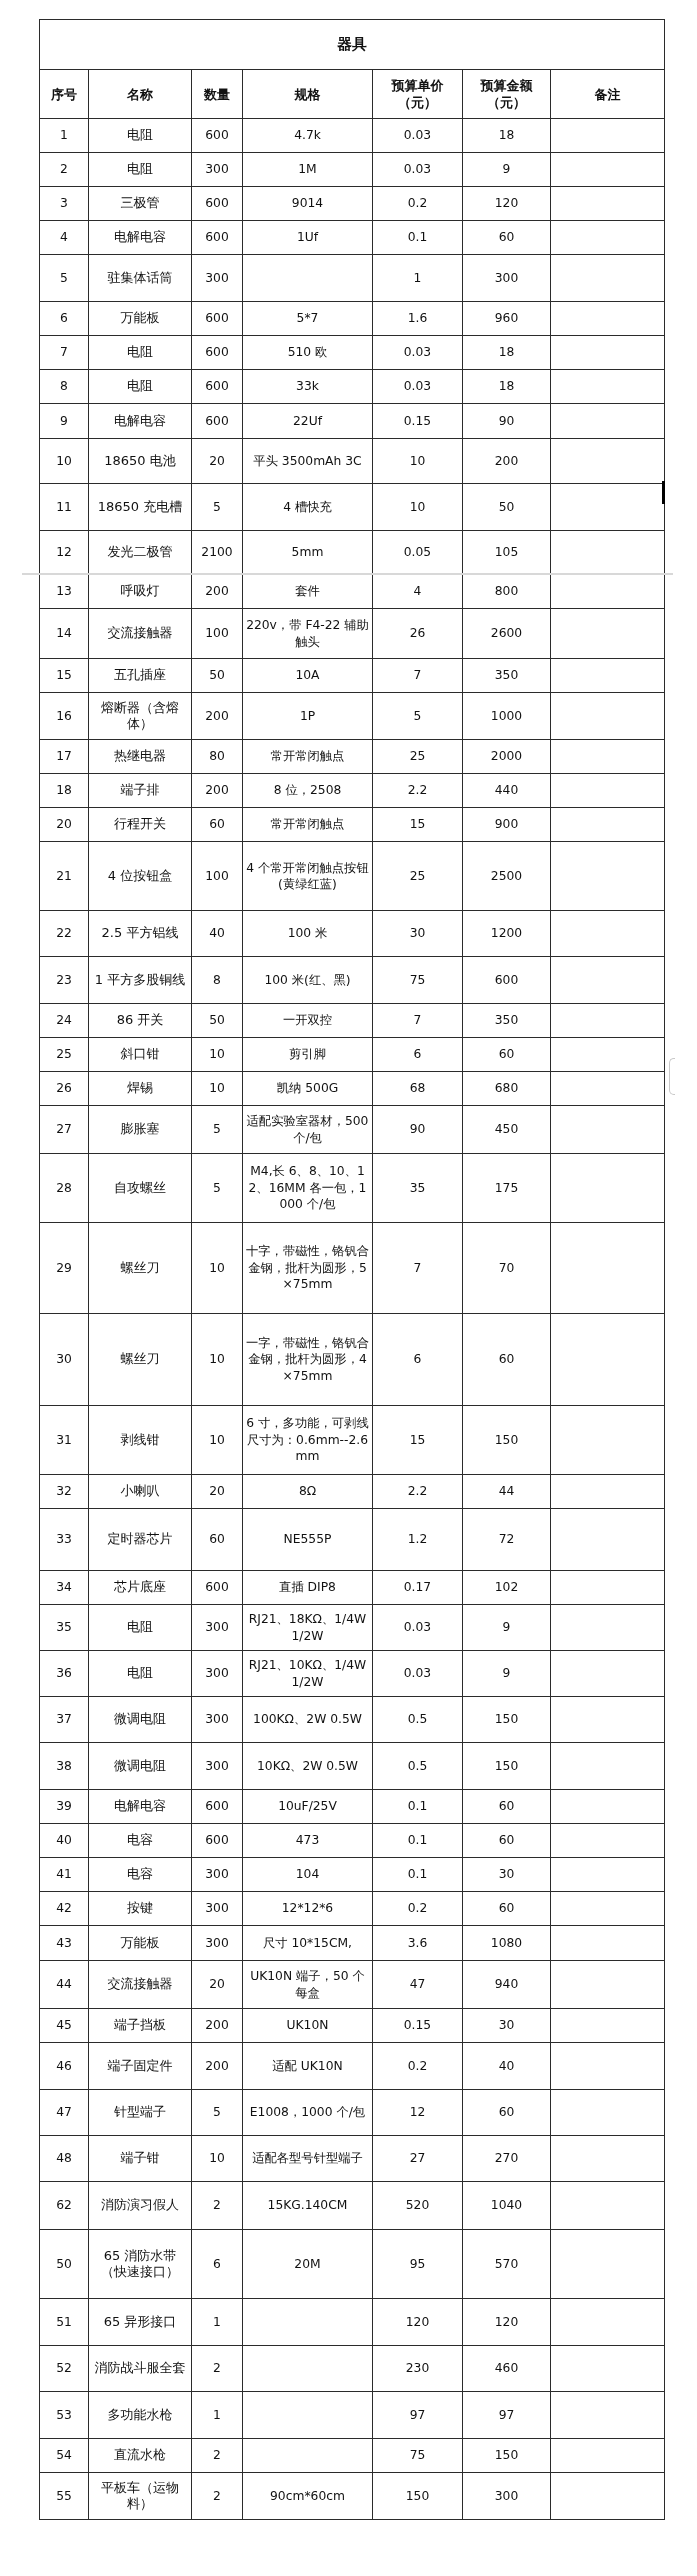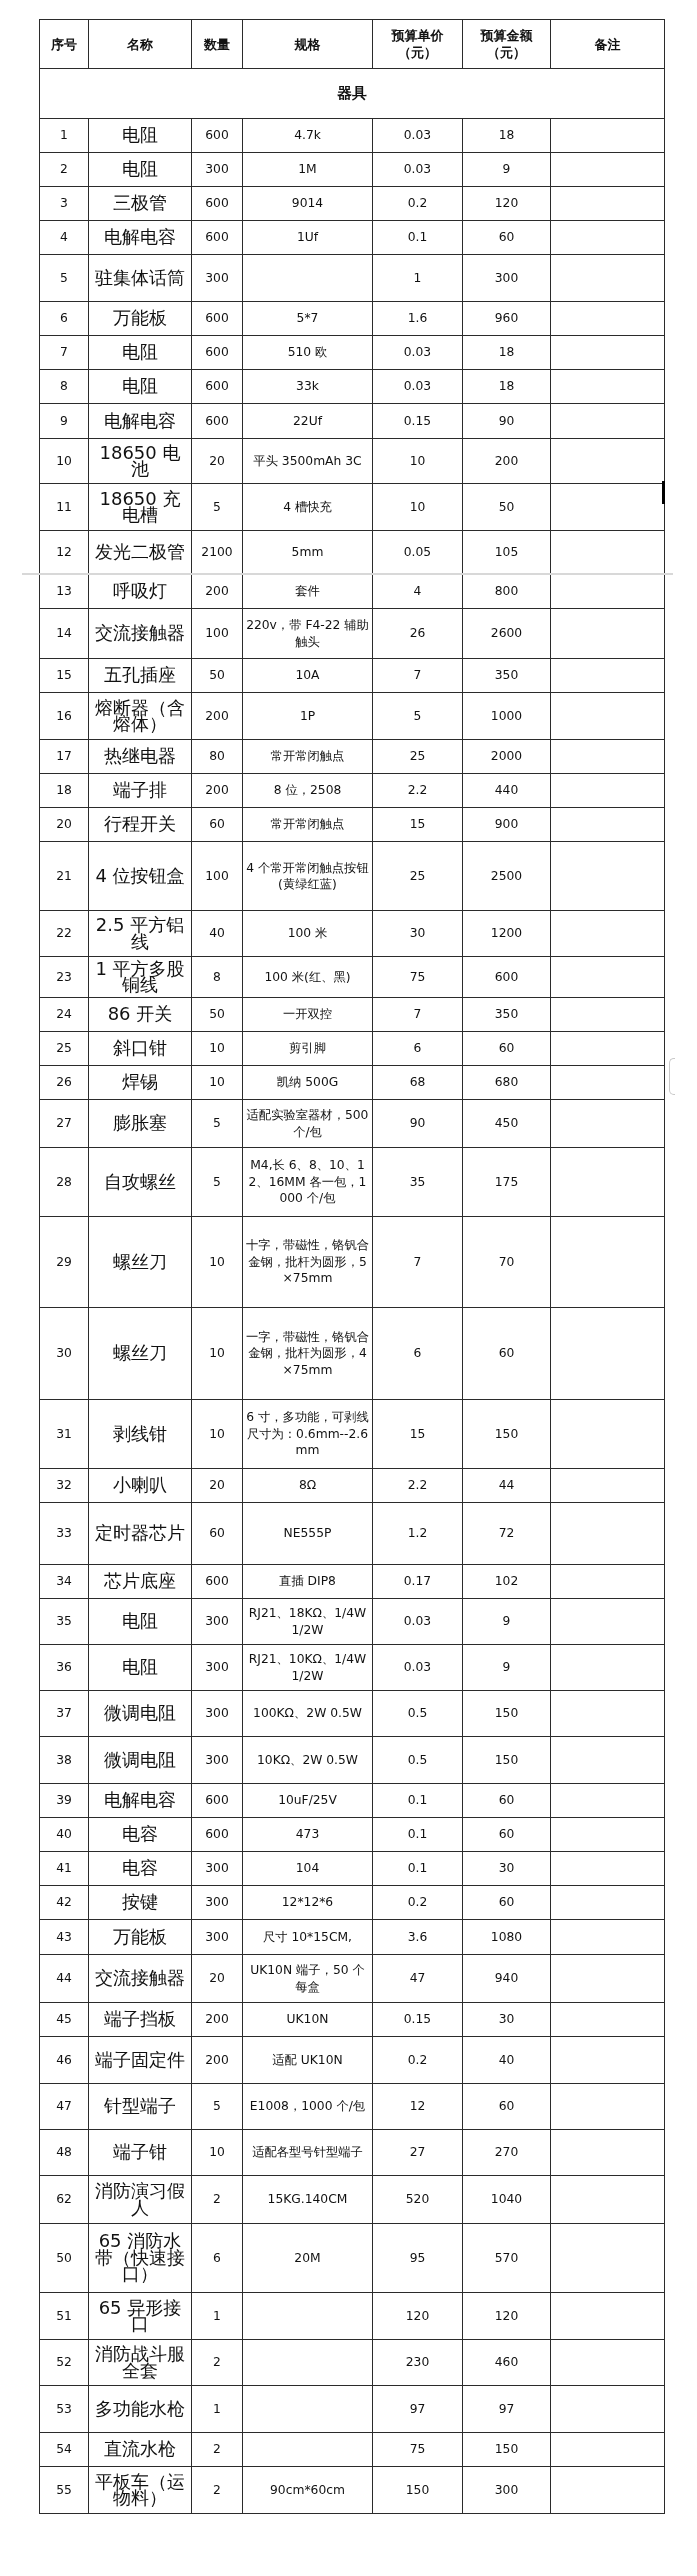--- a/index.html
+++ b/index.html
@@ -6,53 +6,53 @@
   body { width: 698px; height: 2576px; position: relative; overflow: hidden;
          font-family: "DejaVu Sans", "Liberation Sans", sans-serif; color: #111; }
   #sheet { position: absolute; left: 39px; top: 19px; width: 625px; }
   table { border-collapse: collapse; table-layout: fixed; width: 625px; }
   td, th { border: 1.6px solid #2b2b2b; padding: 0 2.5px; text-align: center; vertical-align: middle;
            font-size: 12.3px; line-height: 16.4px; font-weight: normal; overflow: hidden; word-break: break-all; }
   th { font-weight: bold; font-size: 13px; line-height: 17px; }
   .title-cell { font-weight: bold; font-size: 14.8px; }
   .col-idx { width: 49px; } .col-name { width: 103px; } .col-qty { width: 51px; }
   .col-spec { width: 130px; } .col-price { width: 90px; } .col-amount { width: 88px; } .col-note { width: 114px; }
-  .cell-name { font-size: 18px; }
+  .cell-name { font-size: 13px; }
   .seam { position: absolute; left: 22px; top: 573px; width: 651px; height: 1.6px; background: #d8d8d8; }
   .edge-mark { position: absolute; left: 662px; top: 481px; width: 3.3px; height: 23px; background: #000; }
   .side-tab { position: absolute; left: 669px; top: 1058px; width: 4.9px; height: 35px;
               border: 1.6px solid #c8c8c8; border-right: none; border-radius: 4.9px 0 0 4.9px; }
 </style>
 </head>
 <body>
 
 <div id="sheet">
   <table>
     <colgroup>
       <col class="col-idx">
         <col class="col-name">
         <col class="col-qty">
         <col class="col-spec">
       <col class="col-price">
         <col class="col-amount">
         <col class="col-note">
     </colgroup>
     <thead>
+      <tr style="height:50px">
+        <td colspan="7" class="title-cell">器具</td>
+      </tr>
       <tr style="height:49px">
         <th>序号</th>
         <th>名称</th>
         <th>数量</th>
         <th>规格</th>
         <th>预算单价（元）</th>
         <th>预算金额（元）</th>
         <th>备注</th>
       </tr>
-      <tr style="height:50px">
-        <td colspan="7" class="title-cell">器具</td>
-      </tr>
     </thead>
     <tbody id="rows">
         <tr style="height: 34px;">
           <td>1</td>
           <td class="cell-name">电阻</td>
           <td>600</td>
           <td>4.7k</td>
           <td>0.03</td>
           <td>18</td>
           <td></td>
@@ -230,21 +230,21 @@
         </tr>
         <tr style="height: 46px;">
           <td>22</td>
           <td class="cell-name">2.5 平方铝线</td>
           <td>40</td>
           <td>100 米</td>
           <td>30</td>
           <td>1200</td>
           <td></td>
         </tr>
-        <tr style="height: 41px;">
+        <tr style="height: 47px;">
           <td>23</td>
           <td class="cell-name">1 平方多股铜线</td>
           <td>8</td>
           <td>100 米(红、黑)</td>
           <td>75</td>
           <td>600</td>
           <td></td>
         </tr>
         <tr style="height: 34px;">
           <td>24</td>

